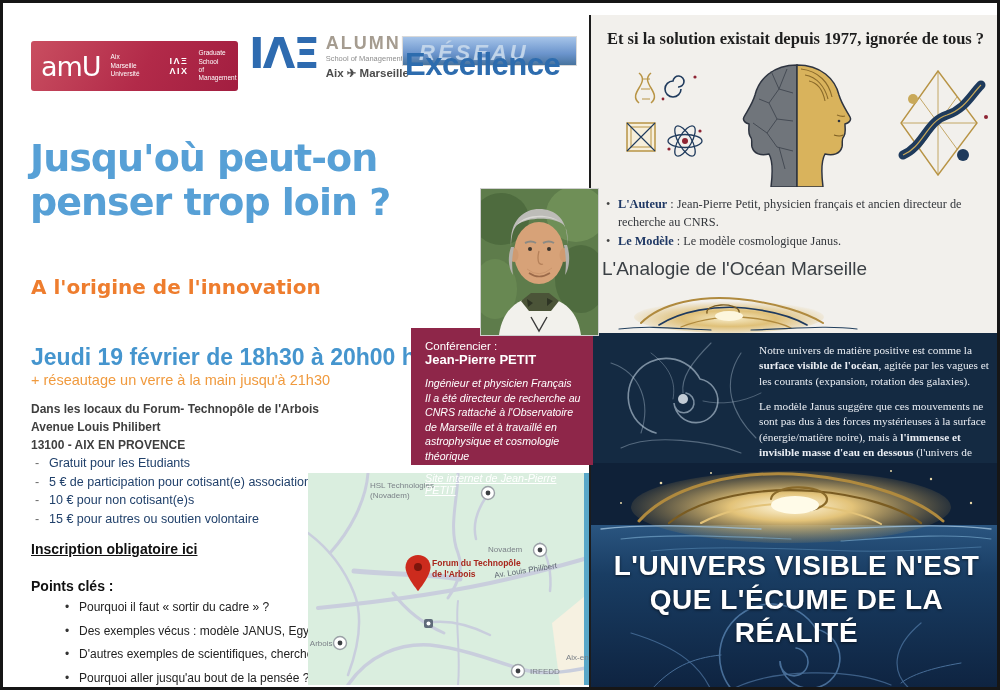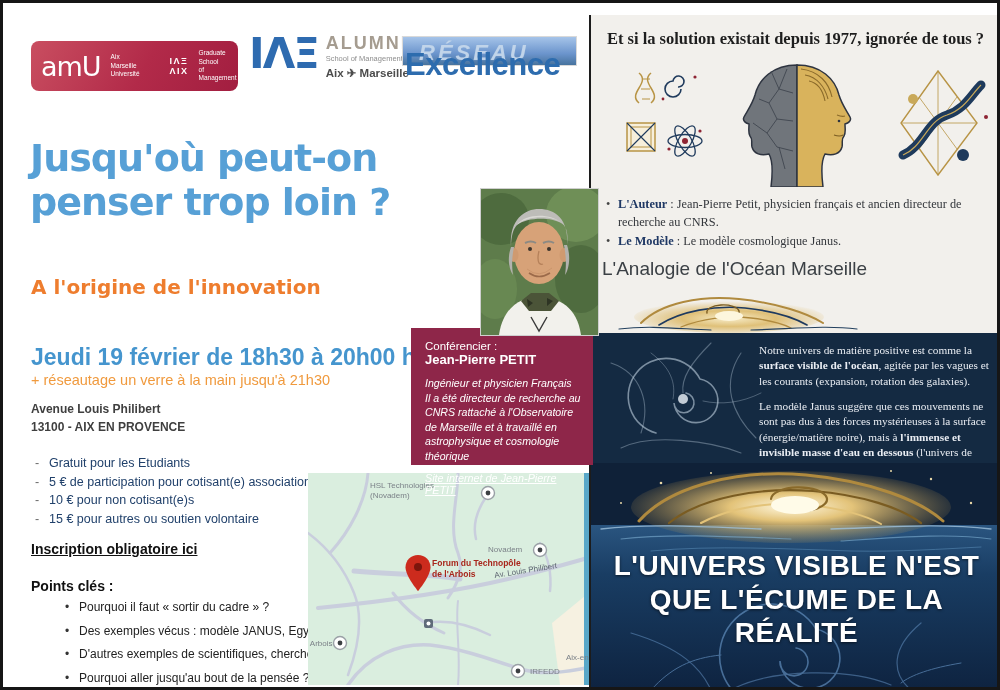--- a/index.html
+++ b/index.html
@@ -1,21 +1,21 @@
 <!DOCTYPE html>
 <html><head>
 <meta charset="utf-8">
 <style>
   * { box-sizing: border-box; margin: 0; padding: 0; }
   body { width:1000px; height:690px; font-family:"Liberation Sans", sans-serif; background:#e8e8e8; }
   .page { position:relative; width:1000px; height:690px; background:#ffffff;
           border:3px solid #161616; overflow:hidden; }
 
   
-  .amu-logo { position:absolute; left:28px; top:38px; width:207px; height:50px; border-radius:8px;
+  .amu-logo { position:absolute; left:28px; top:38px; width:207px; height:50px; border-radius:3px;
     background:linear-gradient(118deg,#c94e60 0%,#b22a49 55%,#a21e40 100%);
     display:flex; align-items:center; padding:0 10px; color:#fff; gap:10px; }
   .amu-brand { font-family:"DejaVu Sans",sans-serif; font-size:27px; font-weight:500; letter-spacing:-1px; }
   .amu-sub div { font-size:6.5px; line-height:1.3; }
   .amu-div { width:1px; height:30px; background:rgba(255,255,255,.85); margin:0 5px; }
   .amu-iae { font-weight:700; font-size:9px; line-height:1.15; letter-spacing:1.5px; white-space:pre-line; }
   .amu-right div { font-size:6.5px; line-height:1.3; }
 
   .iae-logo { position:absolute; left:246px; top:31px; display:flex; gap:8px; align-items:flex-start; }
   .iae-glyph { color:#2e6bb0; font-family:"DejaVu Sans",sans-serif; font-weight:700; font-size:42px; line-height:.95; letter-spacing:-2px; }
@@ -131,20 +131,21 @@
   </div>
 
   <div class="main-title">
     <div>Jusqu'où peut-on</div>
     <div>penser trop loin ?</div>
   </div>
   <div class="subtitle">A l'origine de l'innovation</div>
   <div class="date-line">Jeudi 19 février de 18h30 à 20h00 h</div>
   <div class="network-line">+ réseautage un verre à la main jusqu'à 21h30</div>
   <div class="address">
+    <div>Dans les locaux du Forum- Technopôle de l'Arbois</div>
     <div>Avenue Louis Philibert</div>
     <div>13100 - AIX EN PROVENCE</div>
   </div>
   <ul class="pricing">
     <li>Gratuit pour les Etudiants</li>
     <li>5 € de participation pour cotisant(e) association de diplômés -</li>
     <li>10 € pour non cotisant(e)s</li>
     <li>15 € pour autres ou soutien volontaire</li>
   </ul>
   <a class="registration" href="#">Inscription obligatoire ici</a>

